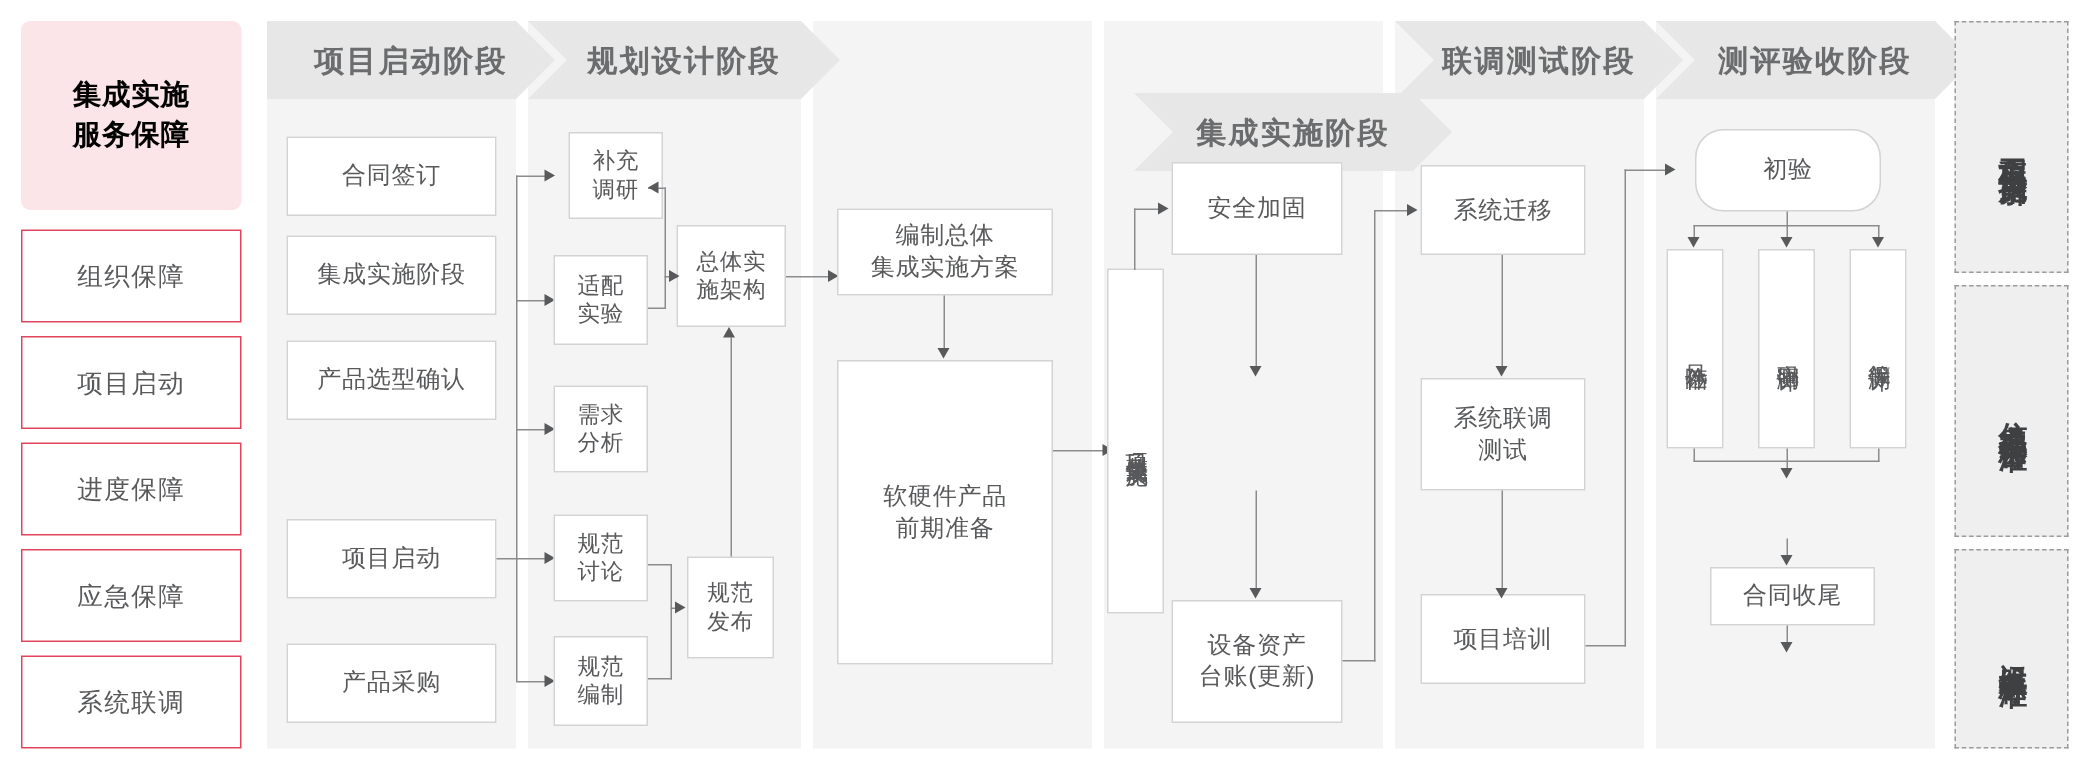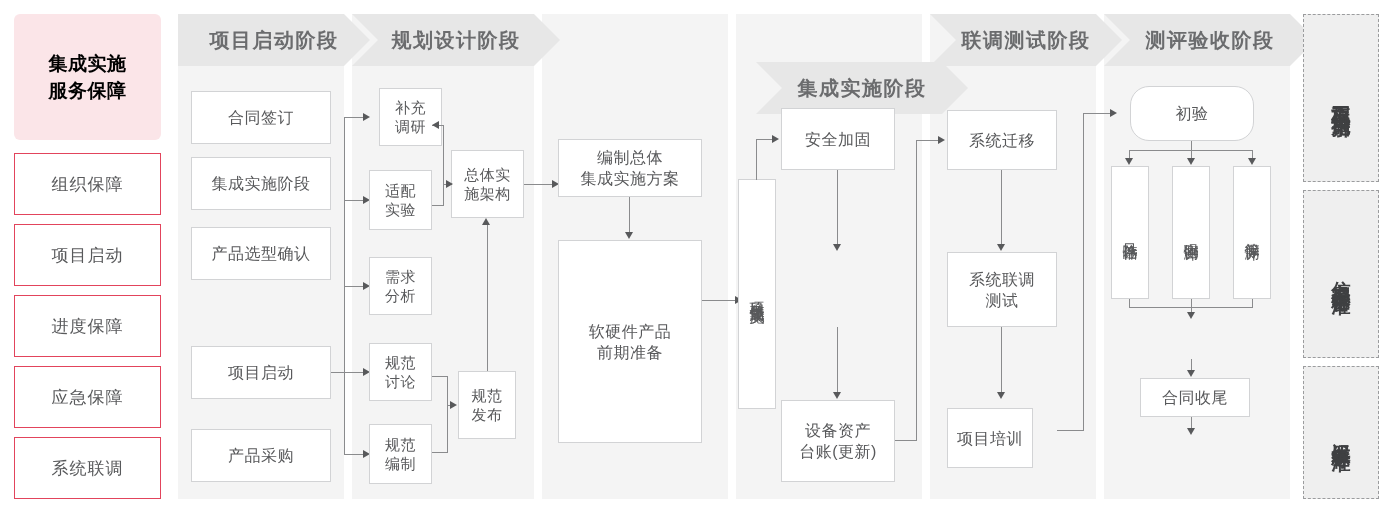--- a/index.html
+++ b/index.html
@@ -279,21 +279,21 @@
   <div class="conn hline" style="left:895px;top:440px;width:22px;"></div>
   <div class="conn vline" style="left:916px;top:140px;height:301px;"></div>
   <div class="conn hline" style="left:916px;top:140px;width:25px;"></div>
   <div class="arrow right" style="left:938px;top:136px;"></div>
 
   <div class="abs node" style="left:947px;top:110px;width:110px;height:60px;">系统迁移</div>
   <div class="abs node" style="left:947px;top:252px;width:110px;height:75px;">
       <span style="white-space:pre-line">系统联调
 测试</span>
     </div>
-  <div class="abs node" style="left:947px;top:408px;width:86px;height:60px;">项目培训</div>
+  <div class="abs node" style="left:947px;top:396px;width:110px;height:60px;">项目培训</div>
 
   <div class="conn vline" style="left:1001px;top:170px;height:75px;"></div>
   <div class="arrow down" style="left:997px;top:244px;"></div>
 
   <div class="conn vline" style="left:1001px;top:327px;height:66px;"></div>
   <div class="arrow down" style="left:997px;top:392px;"></div>
 
   <div class="conn hline" style="left:1057px;top:430px;width:27px;"></div>
   <div class="conn vline" style="left:1083px;top:113px;height:318px;"></div>
   <div class="conn hline" style="left:1083px;top:113px;width:30px;"></div>

